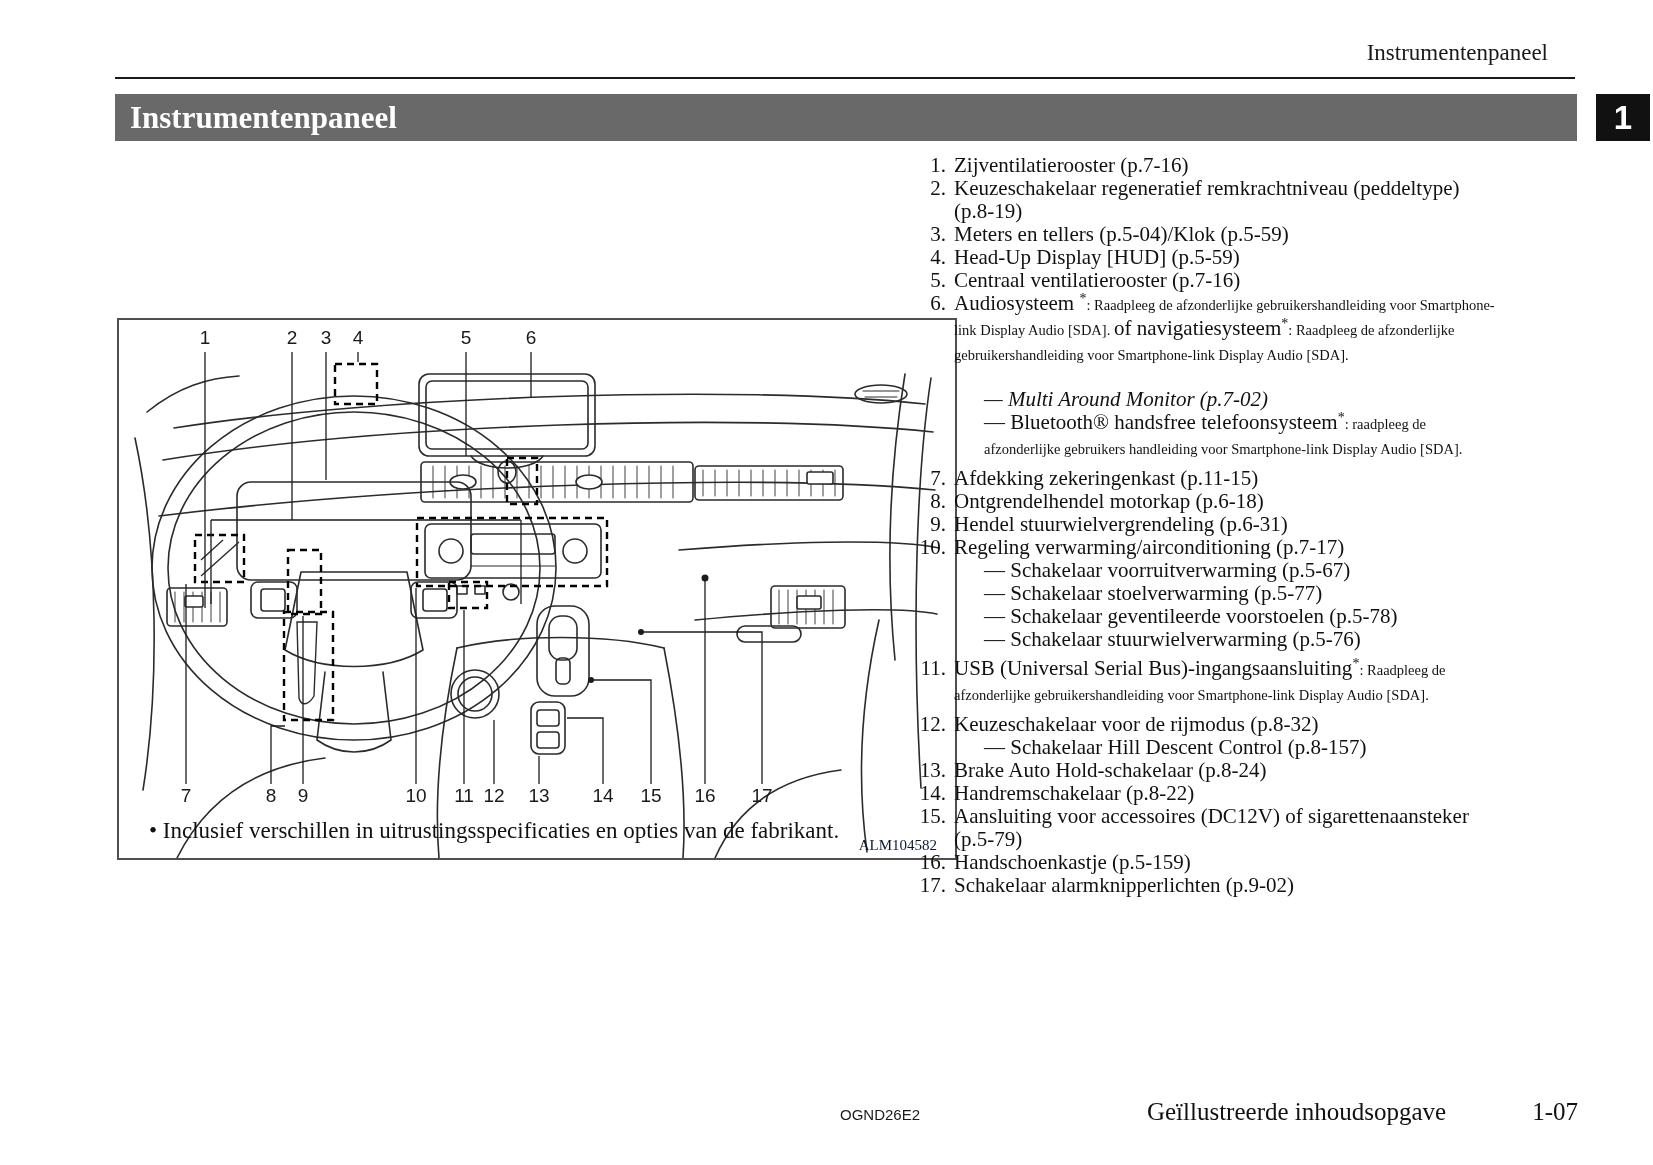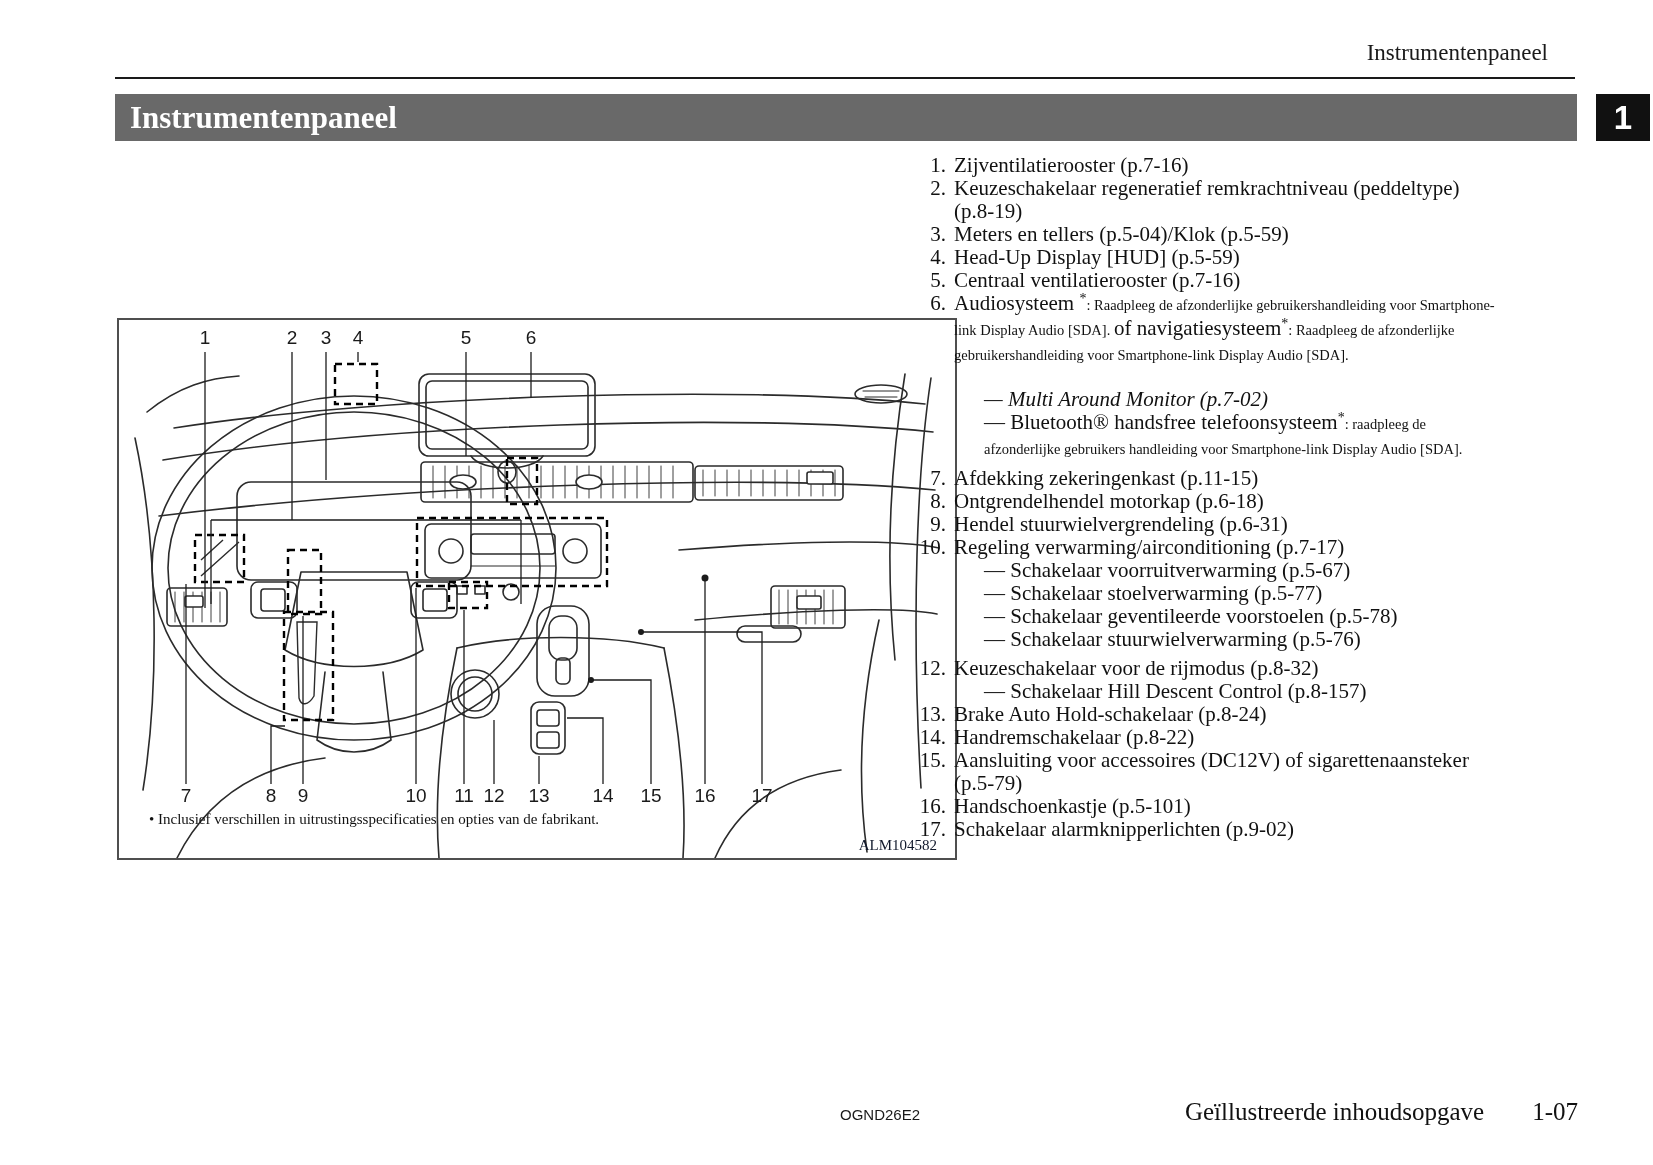--- a/index.html
+++ b/index.html
@@ -24,21 +24,21 @@
     display:flex;align-items:center;justify-content:center;
     font-family:"Liberation Sans",sans-serif;font-weight:bold;font-size:33px;color:#fff;
   }
   
   .figure-panel{
     position:absolute;left:117px;top:318px;width:840px;height:542px;
     border:2px solid #4f4f4f;box-sizing:border-box;background:#fff;
   }
   .figure-panel svg{position:absolute;left:0;top:0;}
   .figure-caption{
-    position:absolute;left:30px;bottom:30px;font-size:15px;color:#111;
+    position:absolute;left:30px;bottom:14px;font-size:23px;color:#111;
   }
   .figure-code{
     position:absolute;right:18px;bottom:4px;font-size:15px;color:#0f172a;
   }
   
   .legend{
     position:absolute;left:912px;top:154px;width:588px;
     font-size:21px;line-height:23px;color:#111;
   }
   .item{display:flex;}
@@ -49,21 +49,21 @@
   .subgap{margin-top:21px;font-style:italic;}
   .n{font-size:14.5px;}
   .s{font-size:14px;position:relative;top:-7px;}
   
   .footer-code{
     position:absolute;left:840px;top:1106px;
     font-family:"Liberation Sans",sans-serif;font-size:15px;color:#1a1a1a;
   }
   .footer-right{
     position:absolute;right:75px;top:1098px;font-size:25px;color:#111;
-    display:flex;align-items:baseline;
+    display:flex;align-items:baseline;gap:38px;
   }
   .footer-right .pg{margin-left:48px;}
   svg text{font-family:"Liberation Sans",sans-serif;font-size:19px;fill:#1a1a1a;}
 </style>
 </head>
 <body>
 
 <div class="header-title">Instrumentenpaneel</div>
 <div class="header-rule"></div>
 
@@ -278,20 +278,26 @@
     <div class="num">10.</div>
     <div class="txt">
         <div><span class="m">Regeling verwarming/airconditioning (p.7-17)</span></div>
         <div class="sub"><span class="m">— Schakelaar voorruitverwarming (p.5-67)</span></div>
         <div class="sub"><span class="m">— Schakelaar stoelverwarming (p.5-77)</span></div>
         <div class="sub"><span class="m">— Schakelaar geventileerde voorstoelen (p.5-78)</span></div>
         <div class="sub"><span class="m">— Schakelaar stuurwielverwarming (p.5-76)</span></div>
       </div>
   </div>
 
+  <div class="item gap">
+    <div class="num">11.</div>
+    <div class="txt">
+        <div><span class="m">USB (Universal Serial Bus)-ingangsaansluiting</span><span class="s">*</span><span class="n">: Raadpleeg de afzonderlijke gebruikershandleiding voor Smartphone-link Display Audio [SDA].</span></div>
+      </div>
+  </div>
 
   <div class="item gap">
     <div class="num">12.</div>
     <div class="txt">
         <div><span class="m">Keuzeschakelaar voor de rijmodus (p.8-32)</span></div>
         <div class="sub"><span class="m">— Schakelaar Hill Descent Control (p.8-157)</span></div>
       </div>
   </div>
 
   <div class="item">
@@ -311,21 +317,21 @@
   <div class="item">
     <div class="num">15.</div>
     <div class="txt">
         <div><span class="m">Aansluiting voor accessoires (DC12V) of sigarettenaansteker (p.5-79)</span></div>
       </div>
   </div>
 
   <div class="item">
     <div class="num">16.</div>
     <div class="txt">
-        <div><span class="m">Handschoenkastje (p.5-101)</span></div>
+        <div><span class="m">Handschoenkastje (p.5-159)</span></div>
       </div>
   </div>
 
   <div class="item">
     <div class="num">17.</div>
     <div class="txt">
         <div><span class="m">Schakelaar alarmknipperlichten (p.9-02)</span></div>
       </div>
   </div>
 </div>

